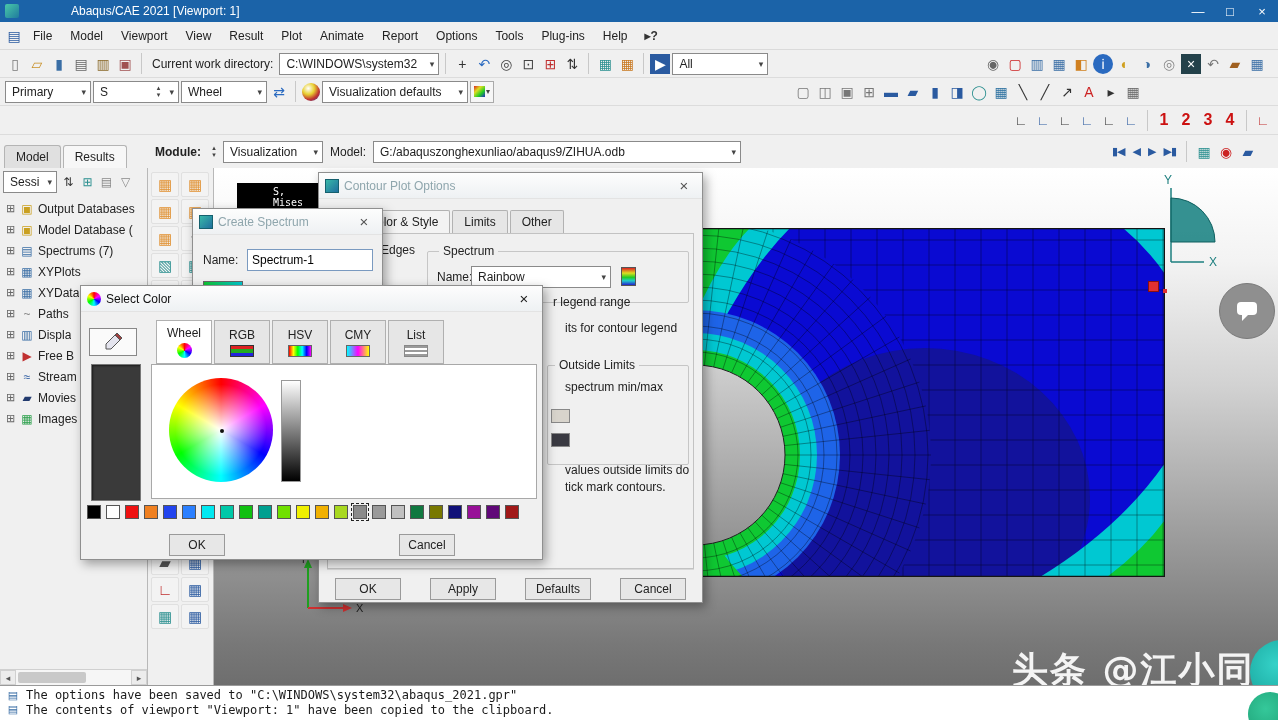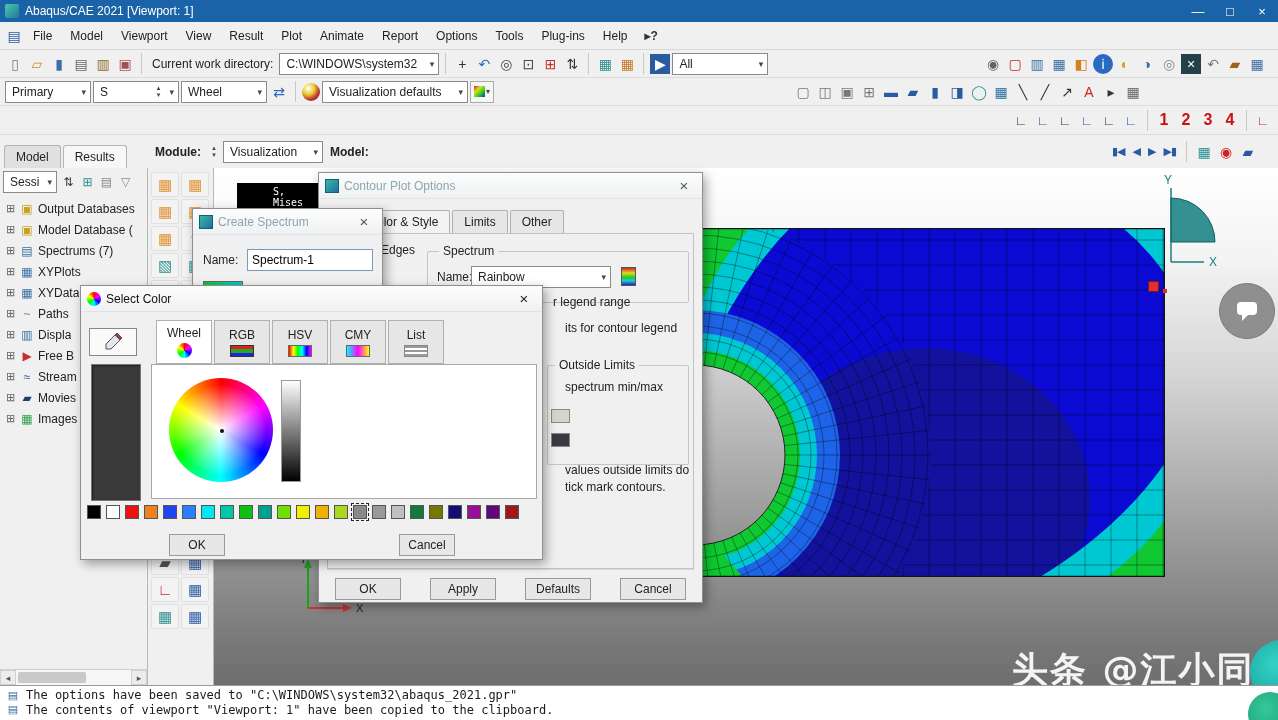--- a/index.html
+++ b/index.html
@@ -1,20 +1,20 @@
 <!DOCTYPE html>
 <html><head>
 <meta charset="utf-8">
 <style>
 *{margin:0;padding:0;box-sizing:border-box;}
 html,body{width:1278px;height:720px;overflow:hidden;}
 body{font-family:"Liberation Sans",sans-serif;font-size:12px;color:#222;background:#f0f0f0;position:relative;}
 
 
-.titlebar{height:22px;background:#1b63a8;color:#fff;display:flex;align-items:center;padding-left:5px;}
+.titlebar{height:22px;background:#1b63a8;color:#fff;display:flex;align-items:center;padding-left:5px;gap:46px;}
 .app-ico{width:14px;height:14px;border-radius:2px;background:linear-gradient(135deg,#49c9a8,#1f7a9e);margin-right:6px;flex:0 0 auto;}
 .tb-title{flex:1;font-size:12px;white-space:nowrap;overflow:hidden;}
 .win-btns{display:flex;height:100%;}
 .win-btn-t{width:32px;display:flex;align-items:center;justify-content:center;font-size:13px;color:#fff;}
 
 
 .menubar{height:28px;background:#f0f0f0;border-bottom:1px solid #dadada;display:flex;align-items:center;padding:0 4px;}
 .menu-item{padding:5px 9px;cursor:default;white-space:nowrap;}
 .whats-this{margin-left:8px;color:#333;font-weight:bold;}
 
@@ -269,21 +269,24 @@
     <span class="side-tab active">Results</span>
   </div>
   <span class="lbl" style="font-weight:bold">Module:</span>
   <span class="spin">
       <i>▴</i>
       <i>▾</i>
     </span>
   <span class="combo" style="width:100px">
       <span class="cval">Visualization</span>
     </span>
-  <span class="lbl" style="font-weight:bold">Model:</span>
+  <span class="lbl" style="font-weight:normal">Model:</span>
+  <span class="combo" style="width:368px">
+      <span class="cval">G:/abaquszonghexunliao/abaqus9/ZIHUA.odb</span>
+    </span>
   <span id="ctx-anim" class="igrp" style="margin-left:auto">
       <span class="anicon">▮◀</span>
       <span class="anicon">◀</span>
       <span class="anicon">▶</span>
       <span class="anicon">▶▮</span>
     </span>
   <span class="sep"></span>
   <span id="ctx-right" class="igrp" style="margin-right:16px">
       <span class="tbico" style="color: rgb(42, 143, 143);">▦</span>
       <span class="tbico" style="color: rgb(204, 34, 34);">◉</span>

